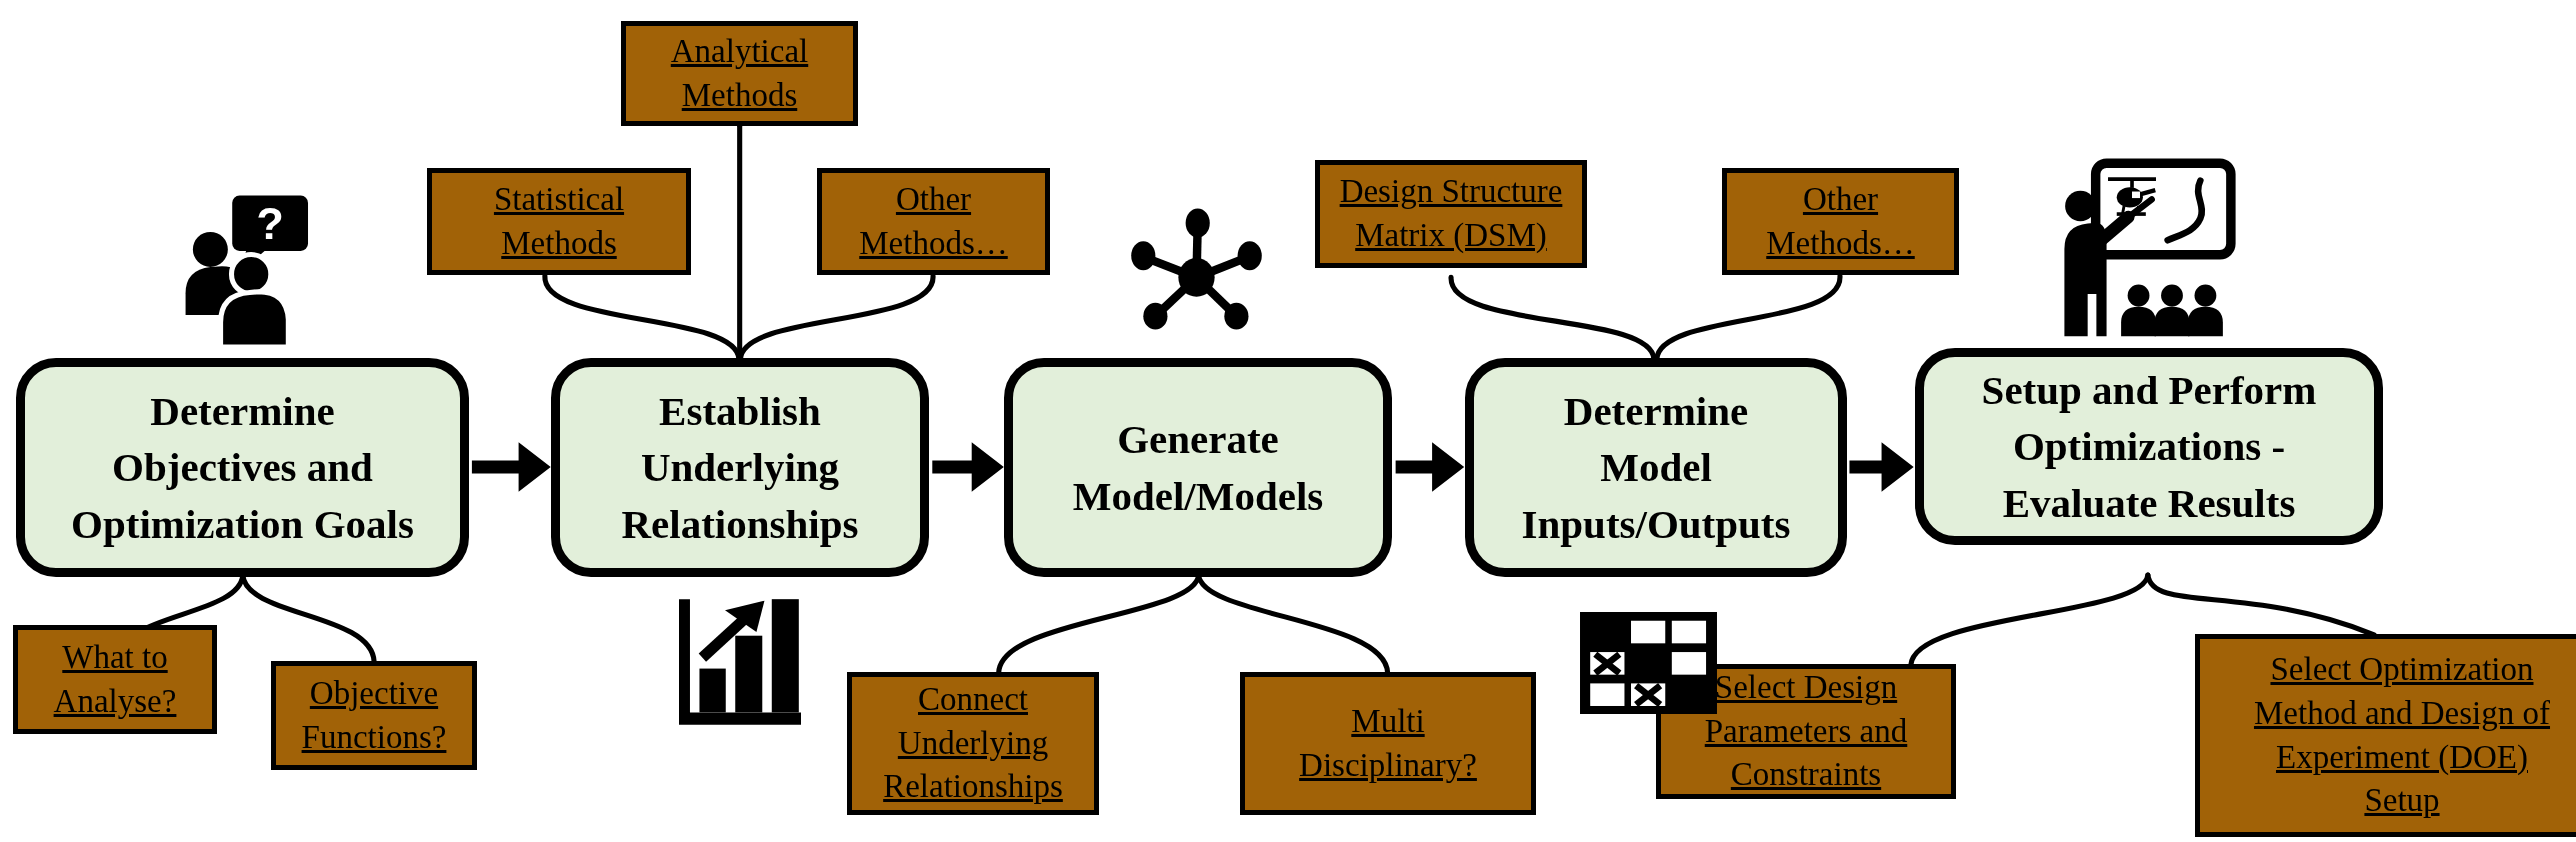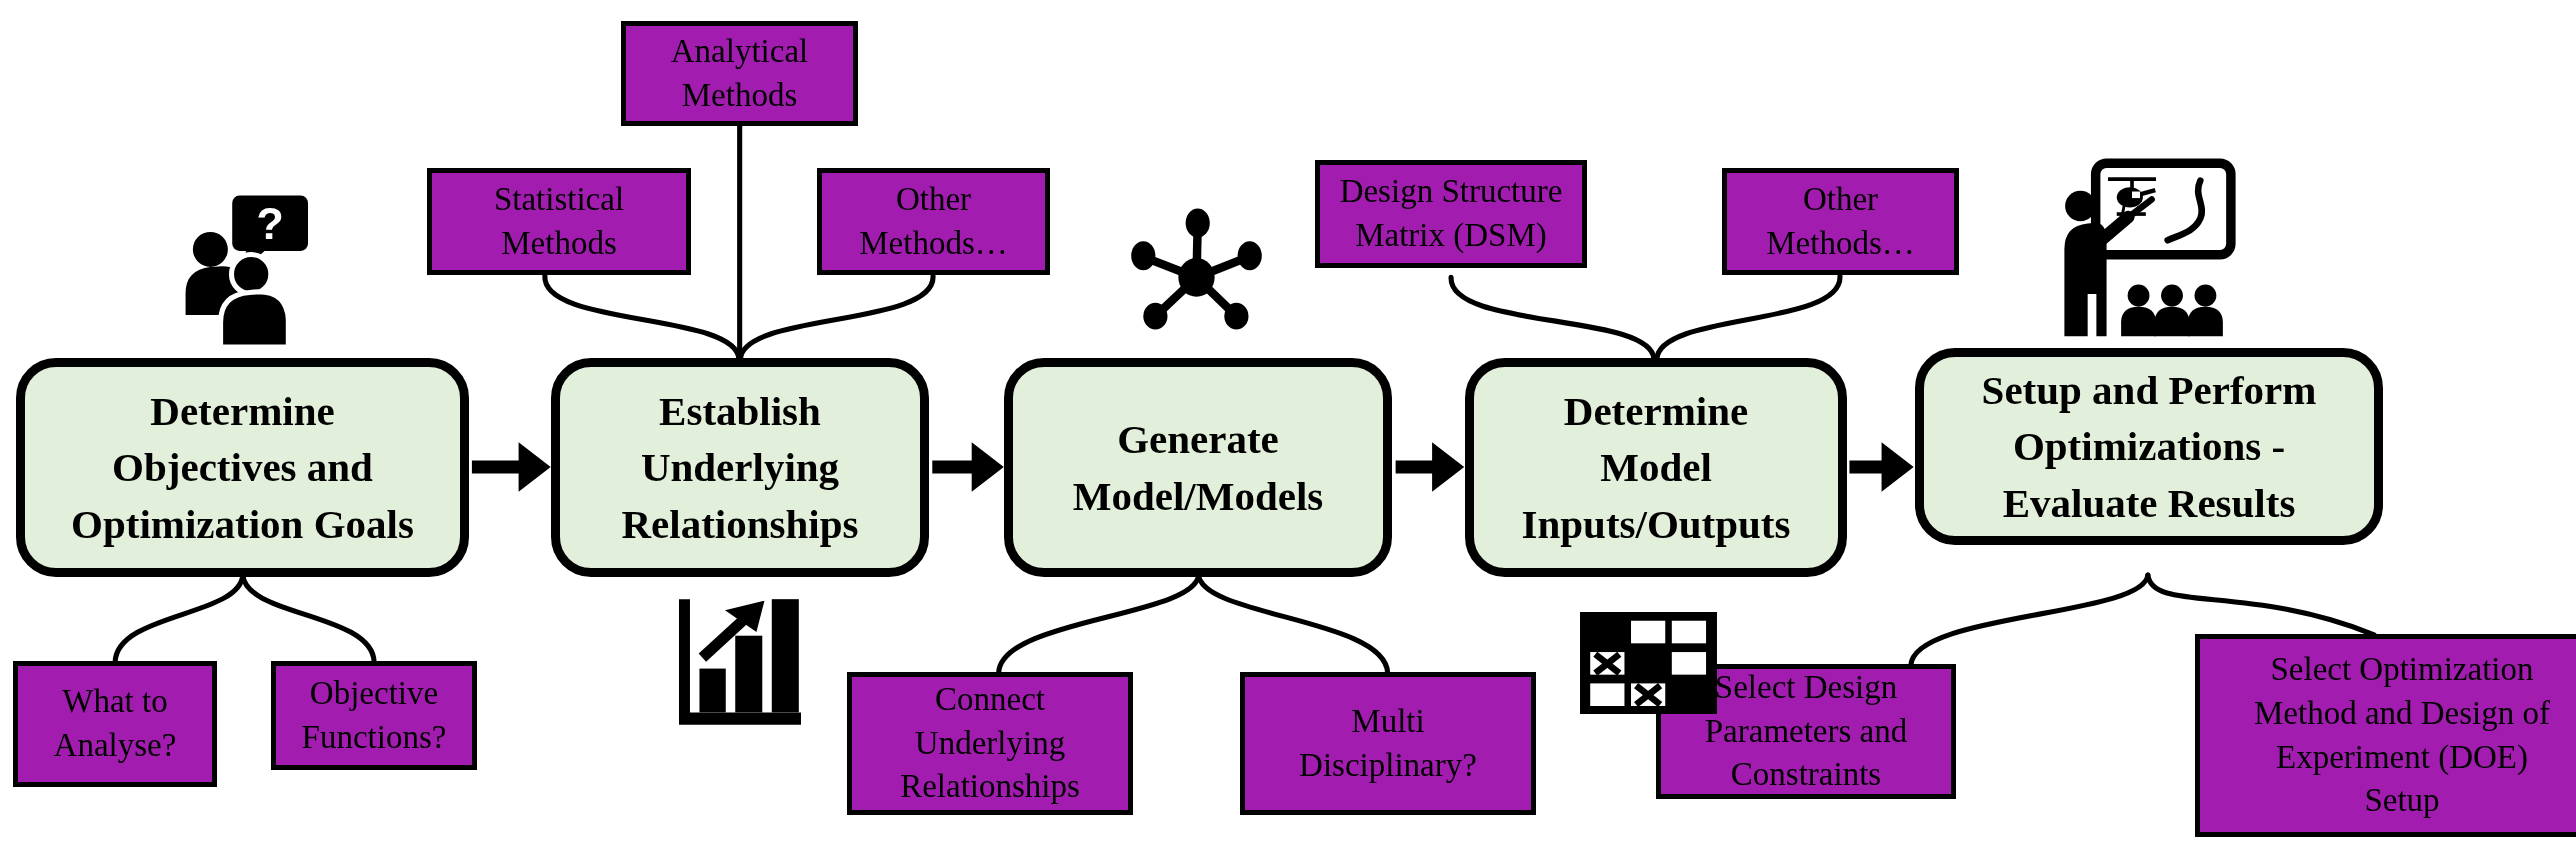--- a/index.html
+++ b/index.html
@@ -10,23 +10,23 @@
   .overlay{position:absolute;left:0;top:0;z-index:1;}
   .step{
     position:absolute;z-index:2;box-sizing:border-box;
     background:#e2efda;border:9.5px solid #000;border-radius:40px;
     display:flex;align-items:center;justify-content:center;
     text-align:center;font-weight:bold;font-size:41px;line-height:1.38;
   }
   .step span{white-space:pre;}
   .mbox{
     position:absolute;z-index:2;box-sizing:border-box;
-    background:#a21caf;border:5.8px solid #000;
+    background:#a16207;border:5.8px solid #000;
     display:flex;align-items:center;justify-content:center;
-    text-align:center;font-size:33px;line-height:1.32;
+    text-align:center;font-size:33px;line-height:1.32;text-decoration:underline;
   }
   .mbox span{white-space:pre;}
   .icon{position:absolute;z-index:2;}
 </style>
 </head>
 <body>
 
 <div class="canvas">
 
   <svg class="overlay" width="2576" height="842" viewBox="0 0 3529 1154">
@@ -90,29 +90,29 @@
   </div>
   <div class="mbox" style="left:1315px;top:160px;width:272px;height:108px">
     <span>Design Structure
 Matrix (DSM)</span>
   </div>
   <div class="mbox" style="left:1722px;top:168px;width:237px;height:107px">
     <span>Other
 Methods…</span>
   </div>
 
-  <div class="mbox" style="left:13px;top:661px;width:204px;height:126px">
+  <div class="mbox" style="left:13px;top:625px;width:204px;height:109px">
     <span>What to
 Analyse?</span>
   </div>
   <div class="mbox" style="left:271px;top:661px;width:206px;height:109px">
     <span>Objective
 Functions?</span>
   </div>
-  <div class="mbox" style="left:847px;top:672px;width:286px;height:143px">
+  <div class="mbox" style="left:847px;top:672px;width:252px;height:143px">
     <span>Connect
 Underlying
 Relationships</span>
   </div>
   <div class="mbox" style="left:1240px;top:672px;width:296px;height:143px">
     <span>Multi
 Disciplinary?</span>
   </div>
   <div class="mbox" style="left:1656px;top:664px;width:300px;height:135px">
     <span>Select Design

